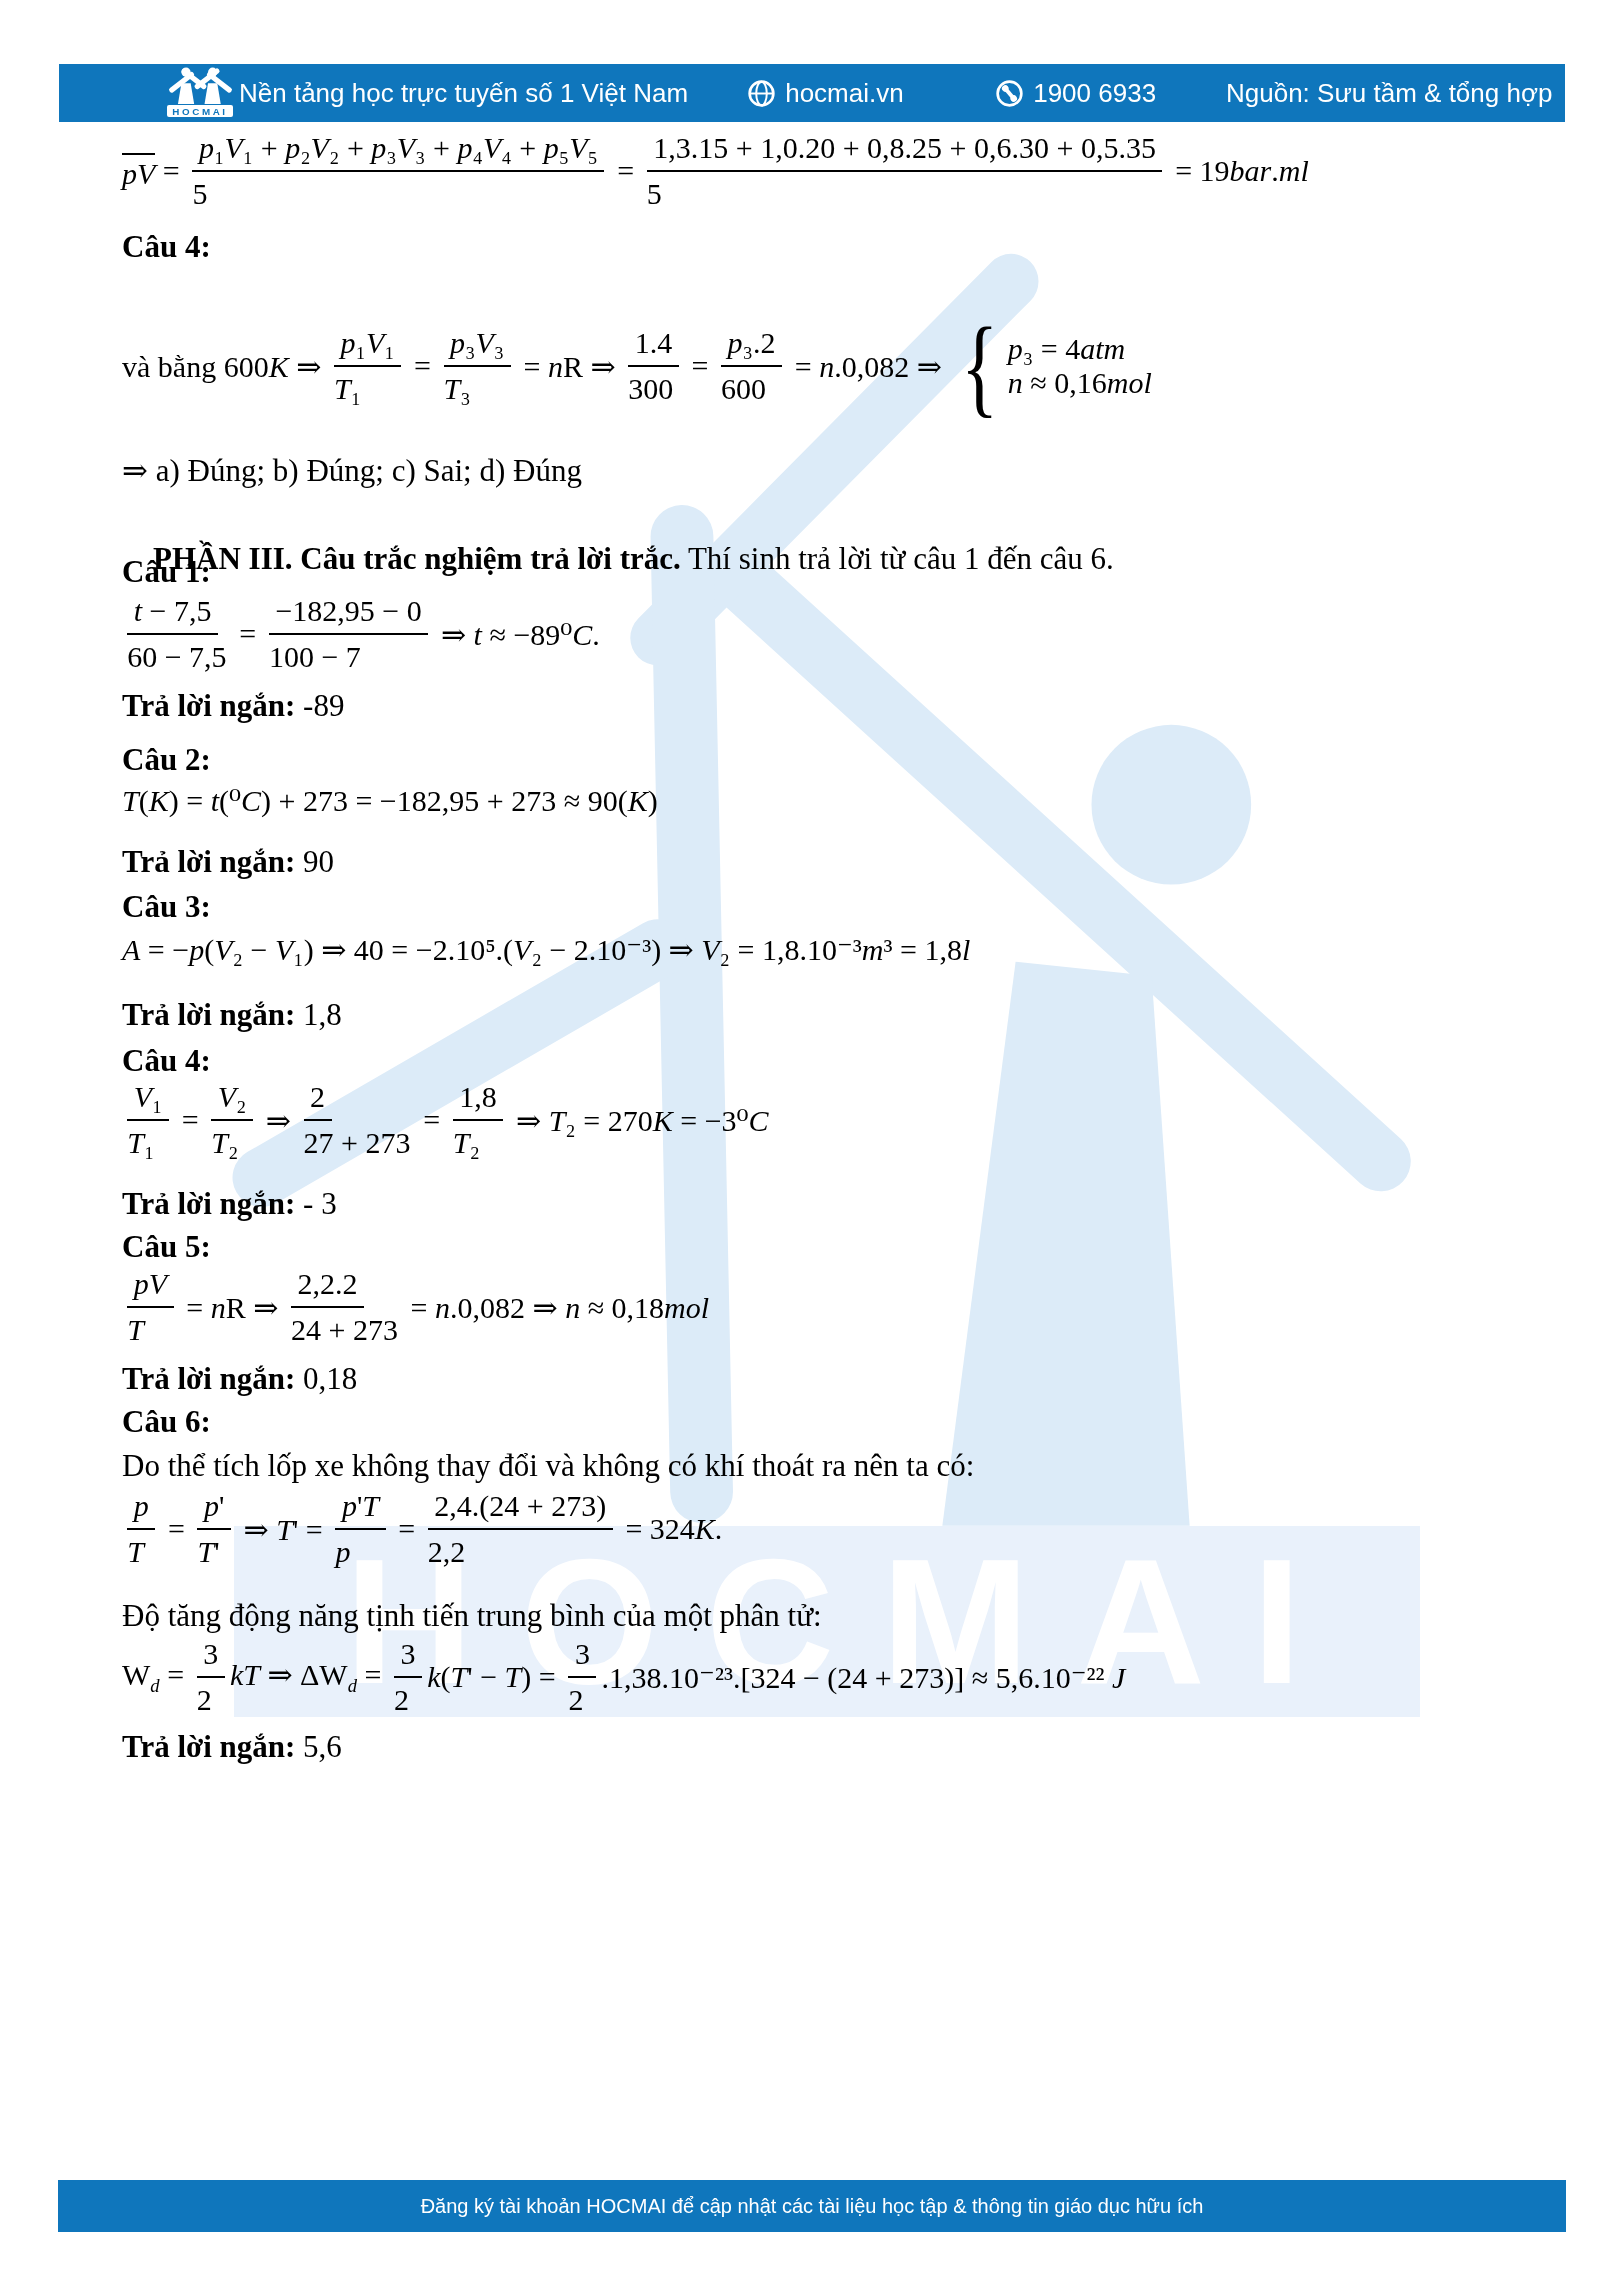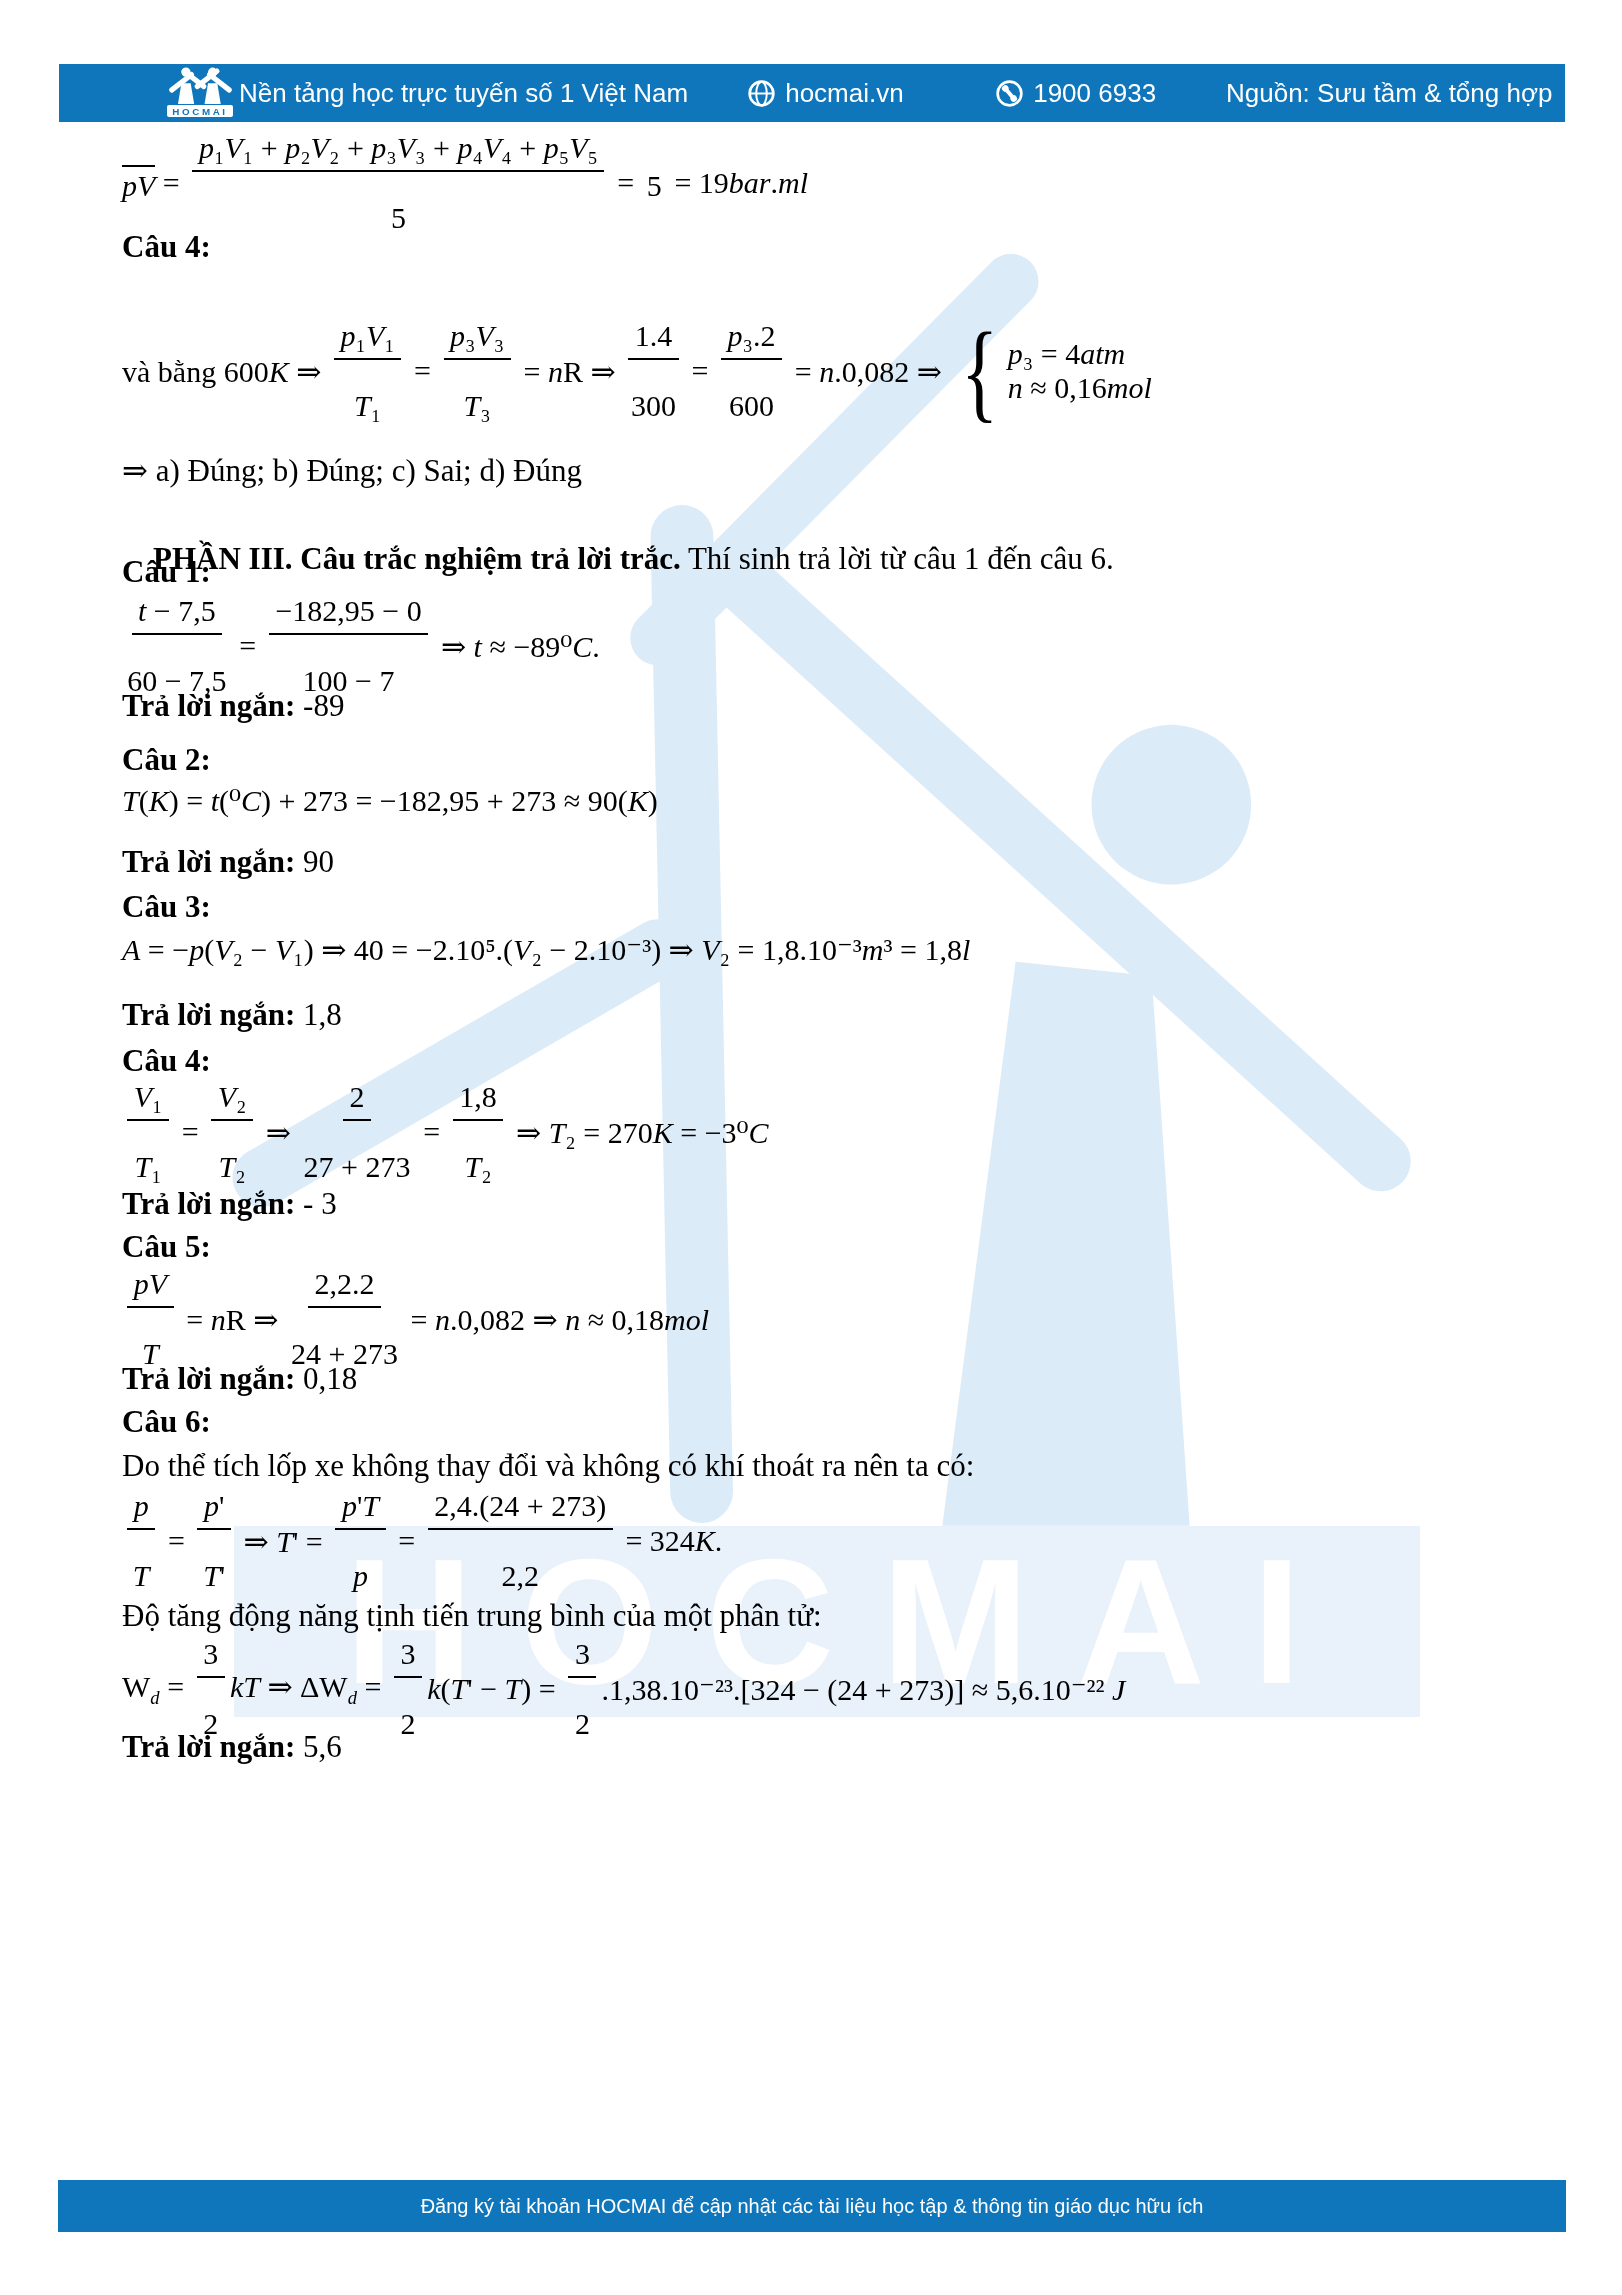--- a/index.html
+++ b/index.html
@@ -30,21 +30,21 @@
   .just{width:1377px;text-align:justify;text-align-last:justify;}
   .ansline{font-size:31px;white-space:pre;}
   .ansline b{font-weight:bold;}
   .boldline{font-size:31px;font-weight:normal;white-space:pre;}
   .mixed{font-size:31px;white-space:pre;}
   .mixed b{font-weight:bold;}
   
   .formula{display:flex;align-items:center;font-size:30px;z-index:2;}
   .formula .mtxt{white-space:pre;}
   .formula sub{font-style:italic;font-size:0.62em;}
-  .frac{display:inline-flex;flex-direction:column;align-items:center;margin:0 5.2px;text-align:center;gap:24px;}
+  .frac{display:inline-flex;flex-direction:column;align-items:flex-start;margin:0 5.2px;text-align:center;}
   .frac .num{padding:0 6.5px 5.2px 6.5px;border-bottom:2.6px solid #000;white-space:pre;}
   .frac .den{padding-top:5.2px;white-space:pre;}
   .over{display:inline-block;border-top:2.6px solid #000;padding-top:2.6px;line-height:1.05;}
   .cases{display:inline-flex;align-items:center;margin-left:3.9px;}
   .brace{font-size:111px;line-height:0.85;font-weight:100;transform:scaleX(.7);}
   .ccol{display:flex;flex-direction:column;gap:0;margin-left:1.3px;}
   .cline{white-space:pre;}
 </style>
 </head>
 <body>
@@ -115,20 +115,21 @@
 
   <div class="blk formula" style="top:131px">
       <span class="over"><i>pV</i></span>
       <span class="mtxt"> = </span>
       <div class="frac">
         <div class="num"><i>p</i>₁<i>V</i>₁ + <i>p</i>₂<i>V</i>₂ + <i>p</i>₃<i>V</i>₃ + <i>p</i>₄<i>V</i>₄ + <i>p</i>₅<i>V</i>₅</div>
         <div class="den">5</div>
       </div>
       <span class="mtxt"> = </span>
       <div class="frac">
+        <div class="num">1,3.15 + 1,0.20 + 0,8.25 + 0,6.30 + 0,5.35</div>
         <div class="den">5</div>
       </div>
       <span class="mtxt"> = 19<i>bar</i>.<i>ml</i></span>
     </div>
 
   <div class="blk h3" style="top:229px">Câu 4:</div>
 
 
   <div class="blk formula" style="top:319px">
       <span class="mtxt">và bằng 600<i>K</i> ⇒ </span>

